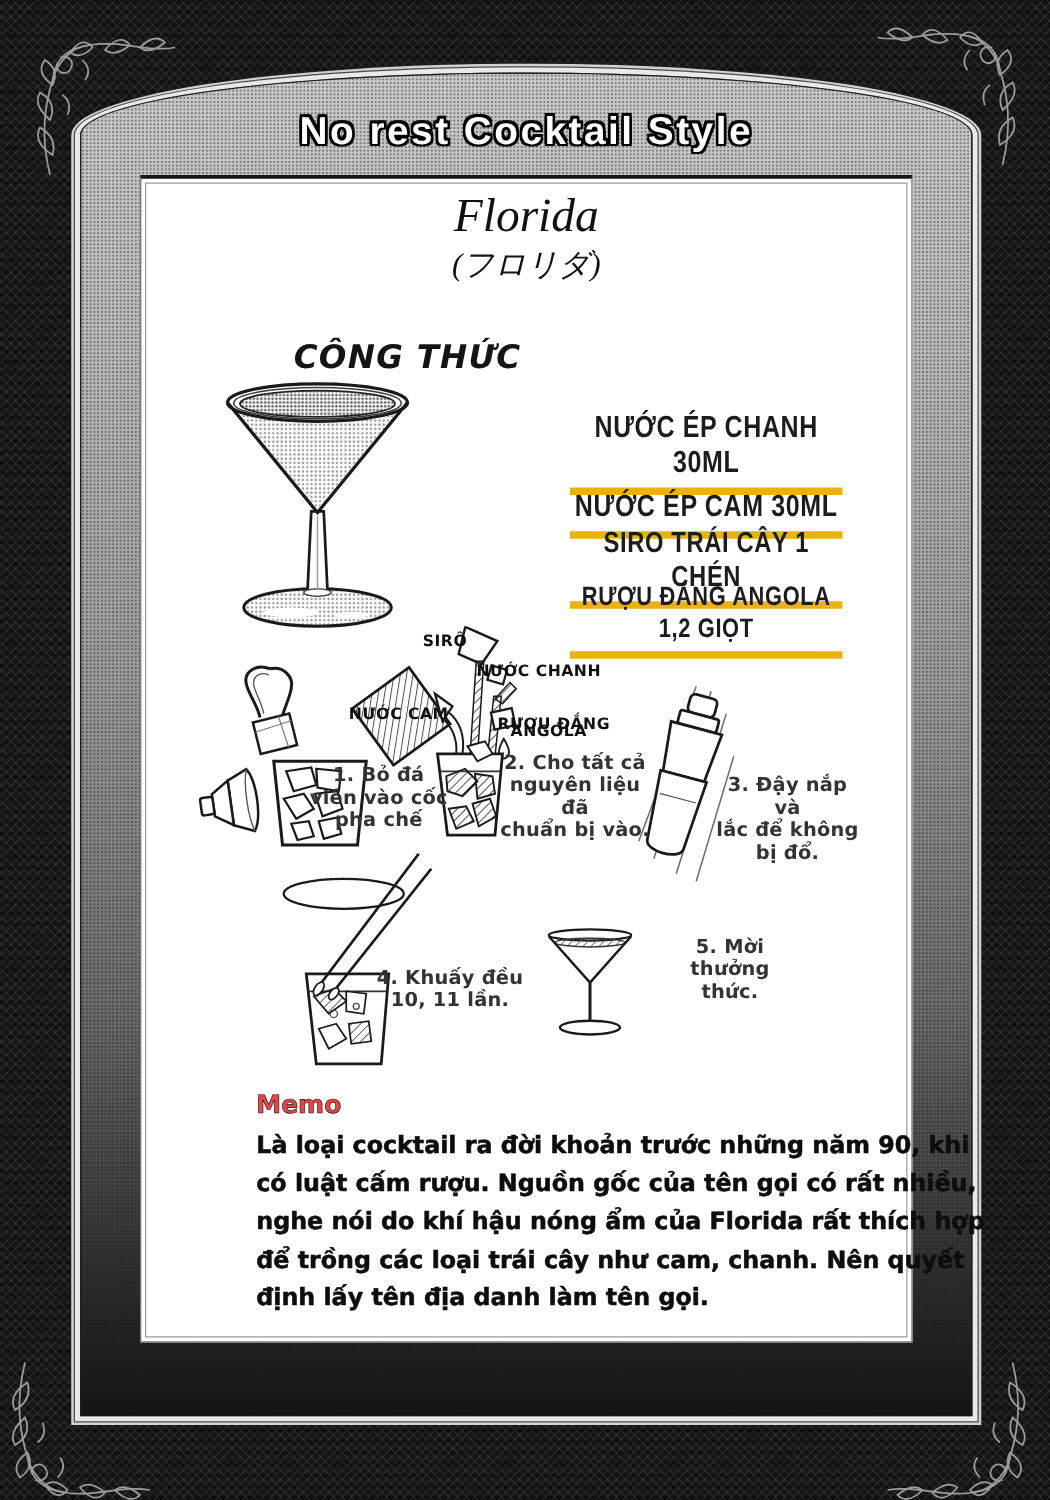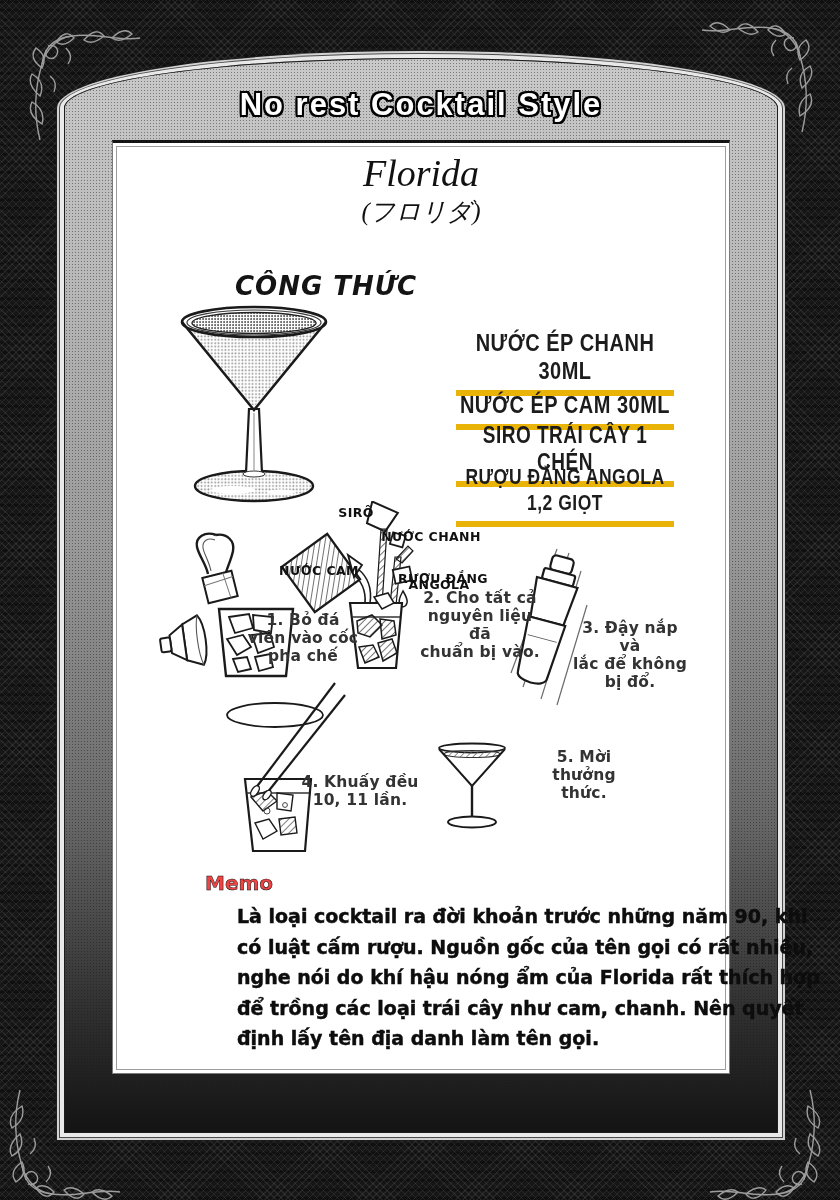--- a/index.html
+++ b/index.html
@@ -73,29 +73,29 @@
     font-size:12.5px;font-weight:bold;letter-spacing:.4px;color:#101010;}
   .dl-siro{left:243px;top:362px;}
   .dl-chanh{left:318px;top:386px;}
   .dl-cam{left:206px;top:420px;}
   .dl-ruou{left:330px;top:412px;margin-top:16px;}
   .dl-angola{left:326px;top:434px;}
   
   .step{text-align:center;color:#333;font-weight:bold;font-size:15.5px;line-height:18px;letter-spacing:.2px;}
   .step div{position:static;}
   .st1{left:126px;top:468px;width:128px;}
-  .st2{left:286px;top:446px;width:122px;margin-left:20px;}
+  .st2{left:286px;top:458px;width:122px;}
   .st3{left:456px;top:476px;width:122px;}
   .st4{left:188px;top:630px;width:118px;}
   .st5{left:410px;top:605px;width:122px;}
   
   .memo-title{left:92px;top:728px;font-size:20px;font-weight:bold;color:#ef4444;-webkit-text-stroke:.5px #0d0d0d;}
   .memo-body{left:92px;top:758px;width:478px;font-size:19px;font-weight:bold;line-height:30.5px;
     color:#0d0d0d;-webkit-text-stroke:.45px #0d0d0d;}
-  .memo-body div{position:static;white-space:nowrap;margin-left:32px;}
+  .memo-body div{position:static;white-space:nowrap;}
 </style>
 </head>
 <body>
 
 <div class="orn orn-tl"><svg viewBox="0 0 130 130" fill="none" stroke="#b4b4b4" stroke-width="1.4">
   <path d="M14,116 C6,84 10,60 16,40 C20,26 30,14 46,12"></path>
   <path d="M46,12 C70,8 92,18 114,14"></path>
   <path d="M30,18 q10,-14 18,-4 q-10,10 -18,4 Z"></path>
       <path d="M58,16 q12,-14 20,-4 q-12,10 -20,4 Z"></path>
       <path d="M86,14 q12,-12 20,-4 q-12,10 -20,4 Z"></path>

